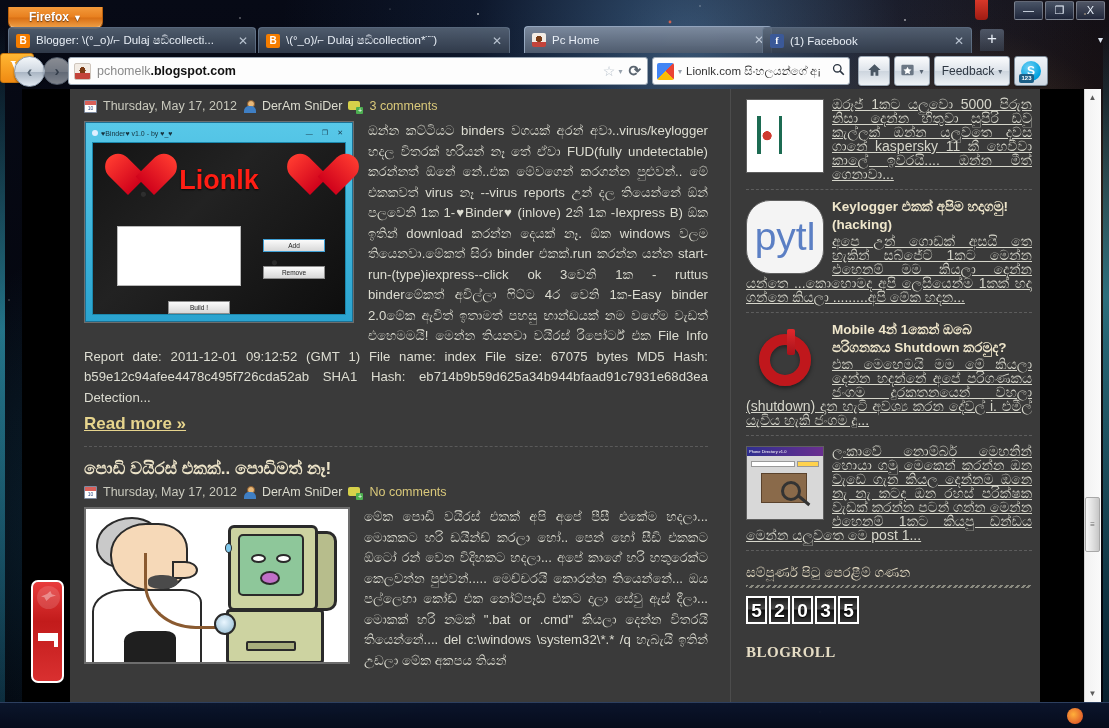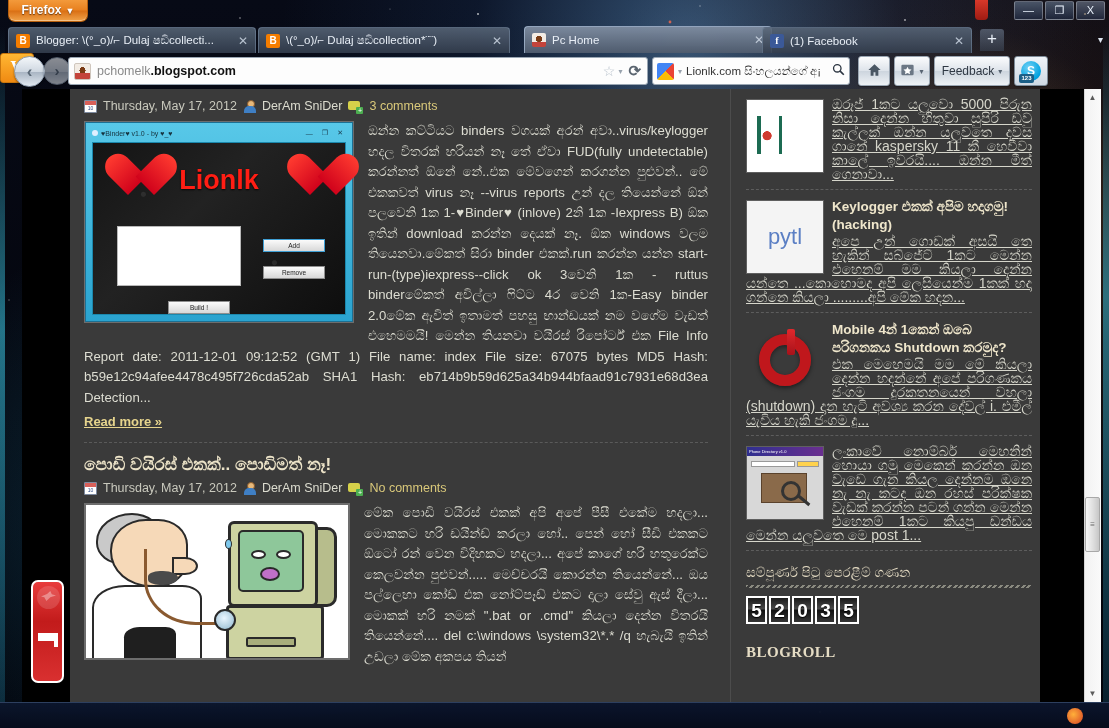--- a/index.html
+++ b/index.html
@@ -25,22 +25,22 @@
   #stars { position: absolute; inset: 0; opacity: .85; }
 
   
   #fxwindow {
     position: absolute; left: 0; top: 0; width: 1109px; height: 728px;
   }
   #titlebar {
     position: absolute; left: 0; top: 0; width: 1109px; height: 26px;
   }
   #fxbutton {
-    position: absolute; left: 8px; top: 0;
-    width: 80px; height: 22px;
+    position: absolute; left: 8px; top: 7px;
+    width: 95px; height: 22px;
     border-radius: 0 0 7px 7px;
     background: linear-gradient(180deg,#f39a3b 0%,#e8801f 48%,#d96f14 52%,#f0a249 100%);
     border: 1px solid #b9600d; border-top: none;
     box-shadow: inset 0 -1px 0 rgba(255,255,255,.35);
     color: #fff; font-size: 12px; font-weight: bold;
     text-align: center; line-height: 21px;
     text-shadow: 0 1px 1px rgba(0,0,0,.55);
     cursor: default;
   }
   #fxbutton .caret { font-size: 9px; margin-left: 4px; }
@@ -295,21 +295,21 @@
     float: left; margin: 0 14px 6px 0;
     border: 1px solid #6d6d6d;
     background: #111;
   }
   .posttext {
     font-size: 13.2px; line-height: 20.5px; text-align: justify;
     color: #ddddd2;
   }
   .readmore {
     display: inline-block; margin-top: 6px;
-    color: #e6d48d; font-weight: bold; font-size: 13px;
+    color: #e6d48d; font-weight: bold; font-size: 17px;
   }
   .rule {
     border-top: 1px dashed #5a5a5a; margin: 12px 0 0 0; height: 0;
   }
 
   
   #binderapp {
     width: 268px; height: 200px; position: relative;
     background: linear-gradient(180deg,#58c8e8 0%, #2aa3cf 100%);
     padding: 3px;
@@ -425,21 +425,21 @@
   }
   
   #thumb-kaspersky { background:#fff; }
   #thumb-kaspersky:after {
     content:""; position:absolute; left:6px; top:16px; right:6px; height: 38px;
     background:
       radial-gradient(circle at 22% 52%, #d03a2f 0 8%, rgba(0,0,0,0) 9%),
       linear-gradient(90deg, rgba(0,0,0,0) 0 6%, #1c6b52 6% 12%, rgba(0,0,0,0) 12% 40%, #1c6b52 40% 46%, rgba(0,0,0,0) 46%);
   }
   #thumb-pytl { background:#f4f4f4; display:flex; align-items:center; justify-content:center;
-                font-size: 22px; color:#5b7fc4; font-family:"Liberation Sans",sans-serif; }
+                font-size: 39px; color:#5b7fc4; font-family:"Liberation Sans",sans-serif;border-radius:24px; }
   #thumb-shutdown { background:#3a3a3a; border-color:#3a3a3a; display:flex;align-items:center;justify-content:center; }
   .powericon {
     width: 52px; height: 52px; border-radius: 50%; position: relative;
     border: 11px solid #c0171c; background: transparent;
     box-shadow: inset 0 2px 4px rgba(0,0,0,.4), 0 2px 4px rgba(0,0,0,.5);
   }
   .powericon:after {
     content:""; position:absolute; left: 17px; top: -16px; width: 8px; height: 26px;
     background: linear-gradient(180deg,#e0282c,#a8121a); border-radius: 2px;
   }

